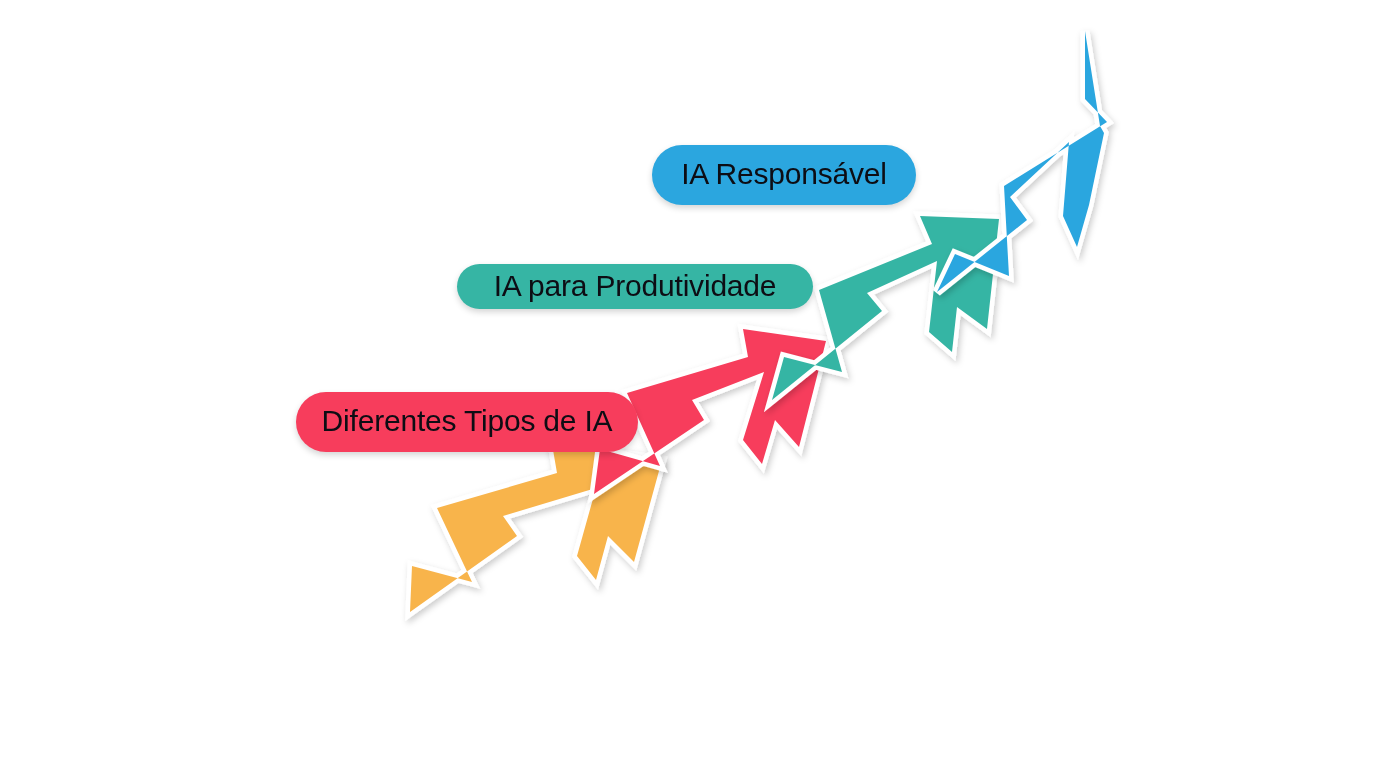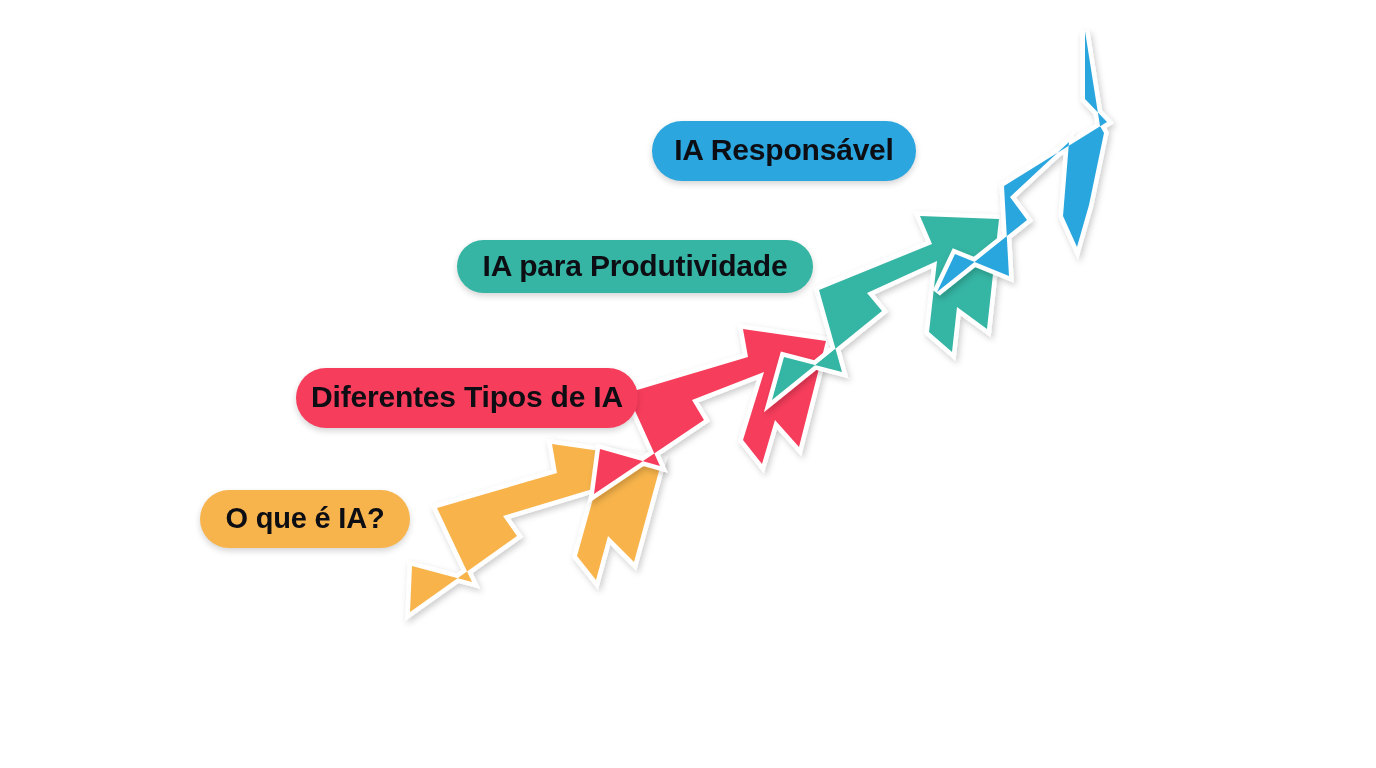--- a/index.html
+++ b/index.html
@@ -27,33 +27,34 @@
     height: 768px;
   }
   .pill {
     position: absolute;
     display: flex;
     align-items: center;
     justify-content: center;
     border-radius: 999px;
     color: #0d0d14;
     font-family: "Liberation Sans", sans-serif;
-    font-weight: bold;
+    font-weight: normal;
     letter-spacing: -0.2px;
     white-space: nowrap;
     box-shadow: 0 3px 6px rgba(0,0,0,0.17);
+    margin-top: 24px;
   }
   .pill-label {
     display: block;
     line-height: 1;
     transform: translateY(-1px);
   }
   #pill-0 { left: 200px; top: 490px; width: 210px; height: 58px; font-size: 29px; }
   #pill-1 { left: 296px; top: 368px; width: 342px; height: 60px; font-size: 30px; }
-  #pill-2 { left: 457px; top: 240px; width: 356px; height: 53px; font-size: 30px; justify-content: center; }
+  #pill-2 { left: 457px; top: 240px; width: 356px; height: 45px; font-size: 30px; justify-content: center; }
   #pill-3 { left: 652px; top: 121px; width: 264px; height: 60px; font-size: 30px; }
 </style>
 </head>
 <body>
 
 <div id="stage">
 
   <svg id="arrows" viewBox="0 0 1376 768" aria-hidden="true">
     <defs>
       <filter id="softshadow" x="-30%" y="-30%" width="170%" height="170%">
@@ -181,23 +182,20 @@
                L 1104 133
                L 1089 205
                L 1077 247
                L 1063 216
                L 1069 142
                L 1010 197
                L 1027 220 Z"></path>
     </g>
   </svg>
 
-  <div class="pill" id="pill-0" style="background:#f8b44c;">
-    <span class="pill-label">O que é IA?</span>
-  </div>
 
   <div class="pill" id="pill-1" style="background:#f73d5c;">
     <span class="pill-label">Diferentes Tipos de IA</span>
   </div>
 
   <div class="pill" id="pill-2" style="background:#36b5a4;">
     <span class="pill-label">IA para Produtividade</span>
   </div>
 
   <div class="pill" id="pill-3" style="background:#2ba6df;">

